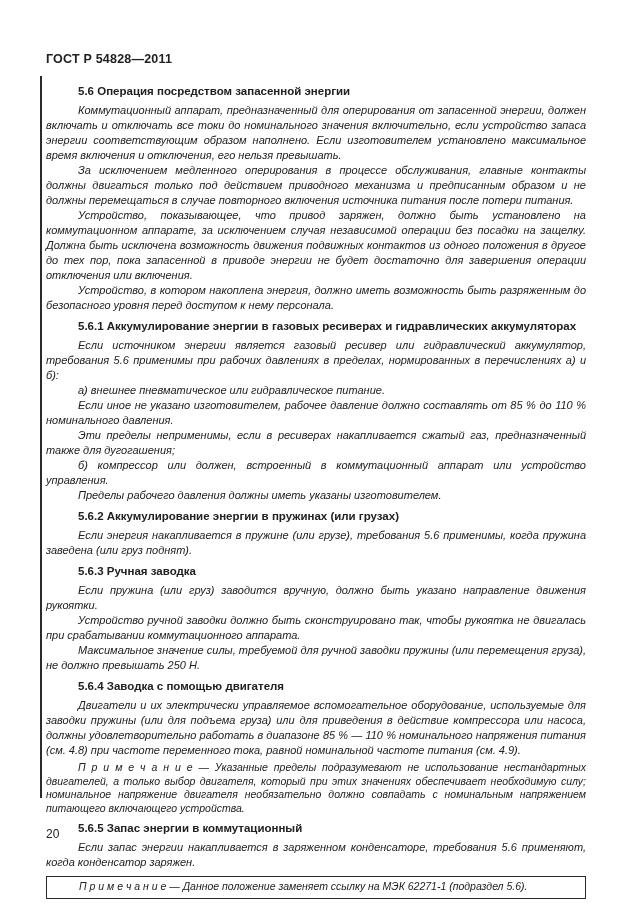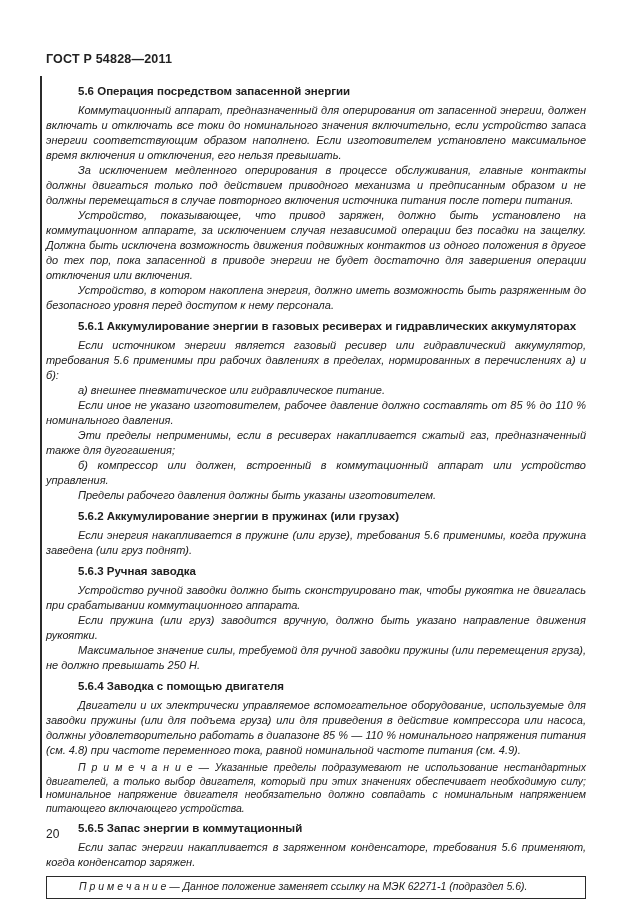--- a/index.html
+++ b/index.html
@@ -77,28 +77,28 @@
     <p>За исключением медленного оперирования в процессе обслуживания, главные контакты должны двигаться только под действием приводного механизма и предписанным образом и не должны перемещаться в случае повторного включения источника питания после потери питания.</p>
     <p>Устройство, показывающее, что привод заряжен, должно быть установлено на коммутационном аппарате, за исключением случая независимой операции без посадки на защелку. Должна быть исключена возможность движения подвижных контактов из одного положения в другое до тех пор, пока запасенной в приводе энергии не будет достаточно для завершения операции отключения или включения.</p>
     <p>Устройство, в котором накоплена энергия, должно иметь возможность быть разряженным до безопасного уровня перед доступом к нему персонала.</p>
 
     <h2>5.6.1 Аккумулирование энергии в газовых ресиверах и гидравлических аккумуляторах</h2>
     <p>Если источником энергии является газовый ресивер или гидравлический аккумулятор, требования 5.6 применимы при рабочих давлениях в пределах, нормированных в перечислениях а) и б):</p>
     <p>а) внешнее пневматическое или гидравлическое питание.</p>
     <p>Если иное не указано изготовителем, рабочее давление должно составлять от 85 % до 110 % номинального давления.</p>
     <p>Эти пределы неприменимы, если в ресиверах накапливается сжатый газ, предназначенный также для дугогашения;</p>
     <p>б) компрессор или должен, встроенный в коммутационный аппарат или устройство управления.</p>
-    <p>Пределы рабочего давления должны быть указаны изготовителем.</p>
+    <p>Пределы рабочего давления должны иметь указаны изготовителем.</p>
 
     <h2>5.6.2 Аккумулирование энергии в пружинах (или грузах)</h2>
     <p>Если энергия накапливается в пружине (или грузе), требования 5.6 применимы, когда пружина заведена (или груз поднят).</p>
 
     <h2>5.6.3 Ручная заводка</h2>
+    <p>Если пружина (или груз) заводится вручную, должно быть указано направление движения рукоятки.</p>
     <p>Устройство ручной заводки должно быть сконструировано так, чтобы рукоятка не двигалась при срабатывании коммутационного аппарата.</p>
-    <p>Если пружина (или груз) заводится вручную, должно быть указано направление движения рукоятки.</p>
     <p>Максимальное значение силы, требуемой для ручной заводки пружины (или перемещения груза), не должно превышать 250 Н.</p>
 
     <h2>5.6.4 Заводка с помощью двигателя</h2>
     <p>Двигатели и их электрически управляемое вспомогательное оборудование, используемые для заводки пружины (или для подъема груза) или для приведения в действие компрессора или насоса, должны удовлетворительно работать в диапазоне 85 % — 110 % номинального напряжения питания (см. 4.8) при частоте переменного тока, равной номинальной частоте питания (см. 4.9).</p>
     <p class="small-note">П р и м е ч а н и е — Указанные пределы подразумевают не использование нестандартных двигателей, а только выбор двигателя, который при этих значениях обеспечивает необходимую силу; номинальное напряжение двигателя необязательно должно совпадать с номинальным напряжением питающего включающего устройства.</p>
 
     <h2>5.6.5 Запас энергии в коммутационный</h2>
     <p>Если запас энергии накапливается в заряженном конденсаторе, требования 5.6 применяют, когда конденсатор заряжен.</p>
 
     <div class="note-box">

